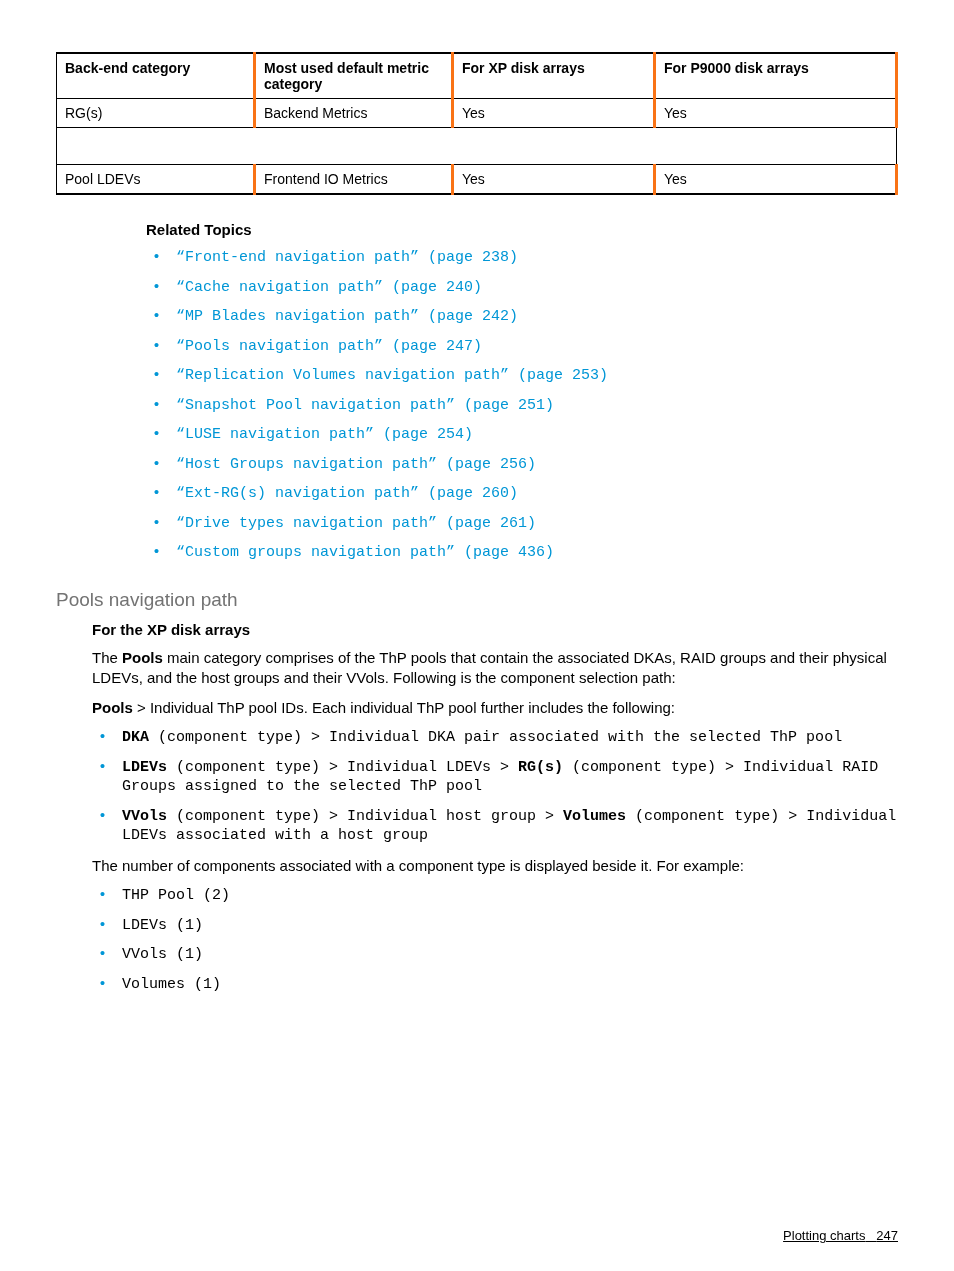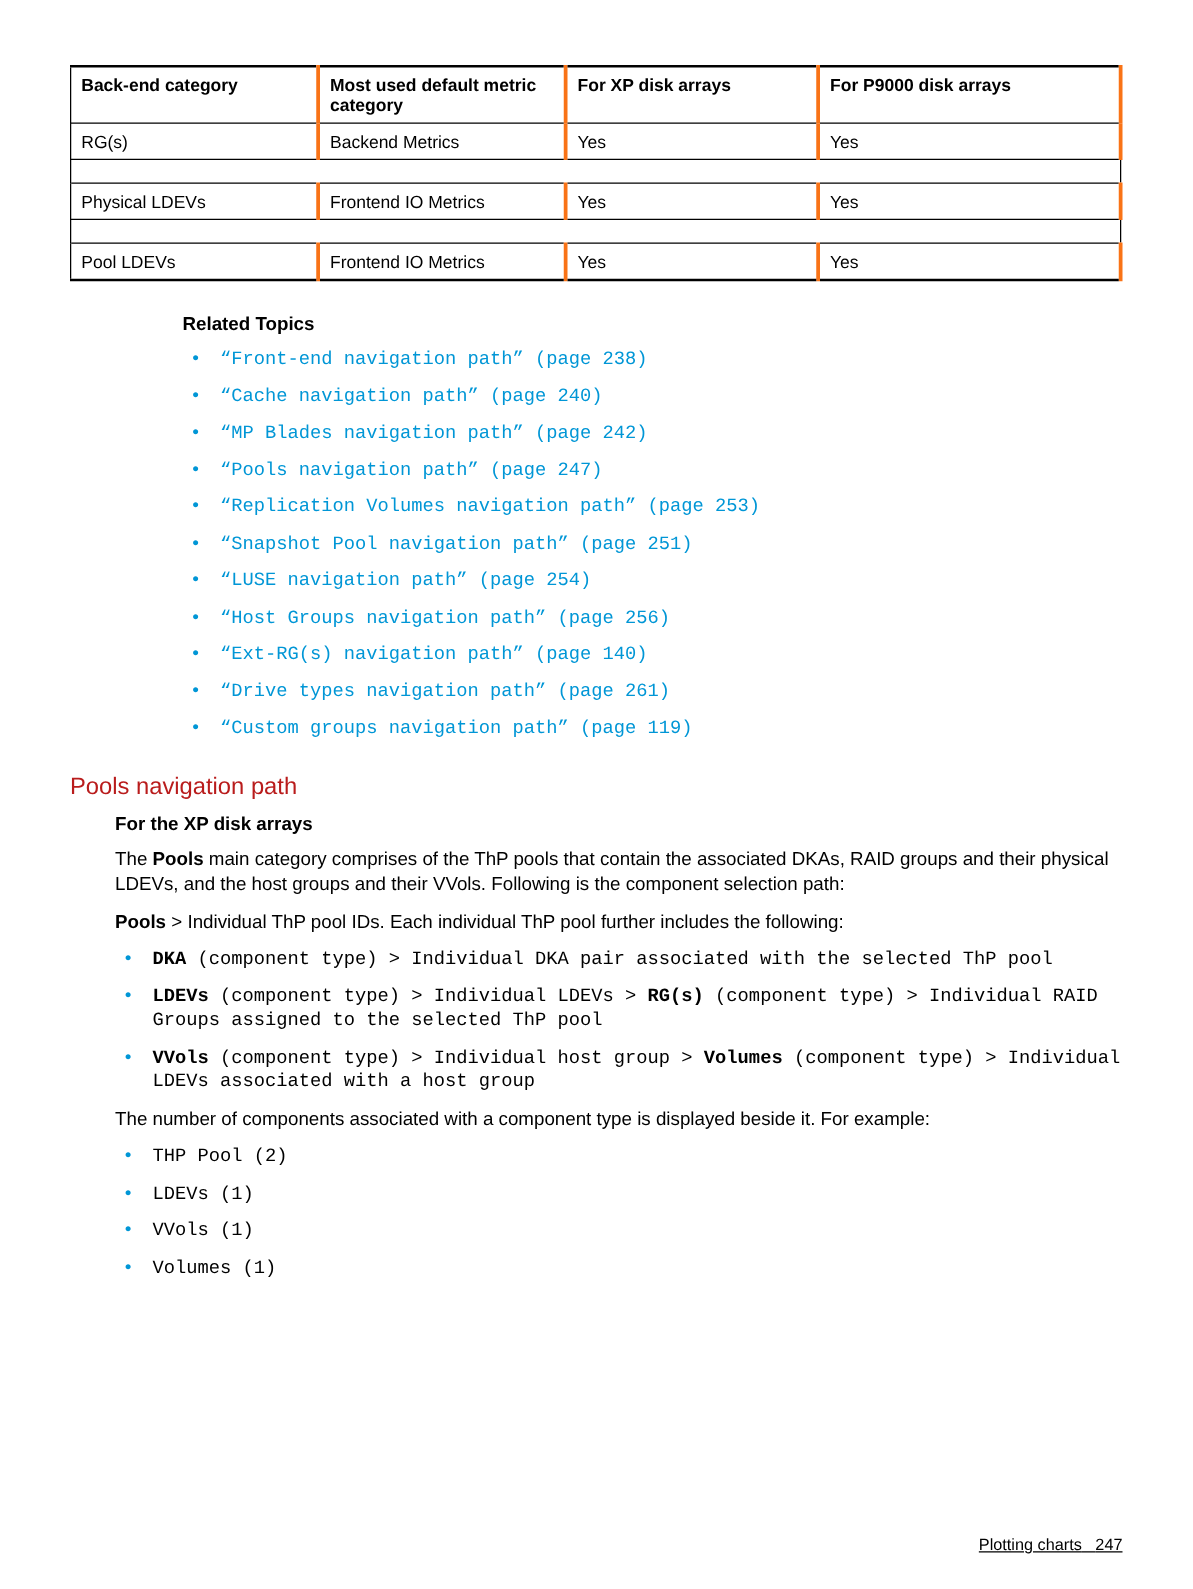--- a/index.html
+++ b/index.html
@@ -84,21 +84,21 @@
     top: 0;
     color: #0096d6;
     font-size: 15px;
   }
   ul.disc.links > li a,
   ul.disc.links > li span.linktext {
     color: #0096d6;
     text-decoration: none;
   }
   h2.section {
-    color: #b91c1c;
+    color: #737373;
     font-weight: normal;
     font-size: 19px;
     margin: 26px 0 10px 0;
   }
   .sub-bold {
     font-weight: bold;
     font-size: 15px;
     margin-top: 6px;
   }
   p.body {
@@ -135,26 +135,20 @@
     </tr>
     <tr class="drow">
       <td>RG(s)</td>
       <td>Backend Metrics</td>
       <td>Yes</td>
       <td>Yes</td>
     </tr>
     <tr class="spacer">
           <td colspan="4"></td>
         </tr>
-    <tr class="drow">
-      <td>Physical LDEVs</td>
-      <td>Frontend IO Metrics</td>
-      <td>Yes</td>
-      <td>Yes</td>
-    </tr>
     <tr class="spacer">
           <td colspan="4"></td>
         </tr>
     <tr class="drow last">
       <td>Pool LDEVs</td>
       <td>Frontend IO Metrics</td>
       <td>Yes</td>
       <td>Yes</td>
     </tr>
   </tbody>
@@ -164,23 +158,23 @@
     <div class="related-heading">Related Topics</div>
     <ul class="disc links" id="related-list">
         <li><span class="linktext">“Front-end navigation path” (page 238)</span></li>
         <li><span class="linktext">“Cache navigation path” (page 240)</span></li>
         <li><span class="linktext">“MP Blades navigation path” (page 242)</span></li>
         <li><span class="linktext">“Pools navigation path” (page 247)</span></li>
         <li><span class="linktext">“Replication Volumes navigation path” (page 253)</span></li>
         <li><span class="linktext">“Snapshot Pool navigation path” (page 251)</span></li>
         <li><span class="linktext">“LUSE navigation path” (page 254)</span></li>
         <li><span class="linktext">“Host Groups navigation path” (page 256)</span></li>
-        <li><span class="linktext">“Ext-RG(s) navigation path” (page 140)</span></li>
+        <li><span class="linktext">“Ext-RG(s) navigation path” (page 260)</span></li>
         <li><span class="linktext">“Drive types navigation path” (page 261)</span></li>
-        <li><span class="linktext">“Custom groups navigation path” (page 119)</span></li>
+        <li><span class="linktext">“Custom groups navigation path” (page 436)</span></li>
       </ul>
   </div>
 
   <h2 class="section">Pools navigation path</h2>
 
   <div class="indent0">
     <div class="sub-bold">For the XP disk arrays</div>
 
     <p class="body">
       <span>The </span><b>Pools</b><span> main category comprises of the ThP pools that contain the associated DKAs, RAID groups and their physical LDEVs, and the host groups and their VVols. Following is the component selection path:</span>

